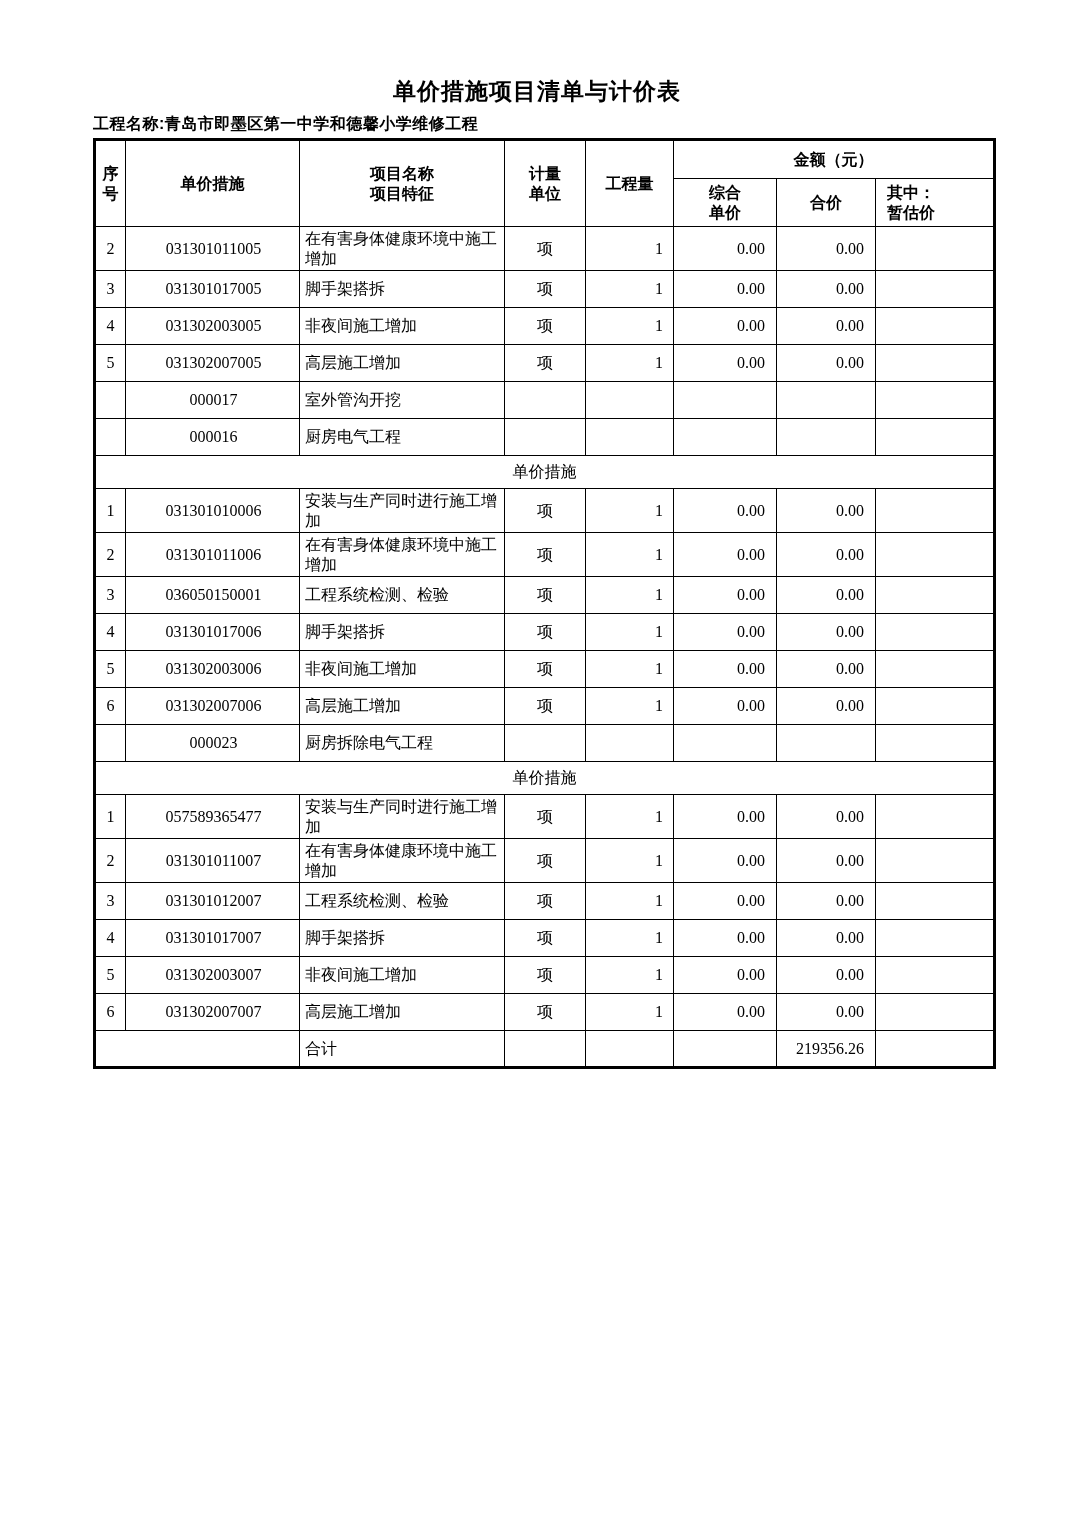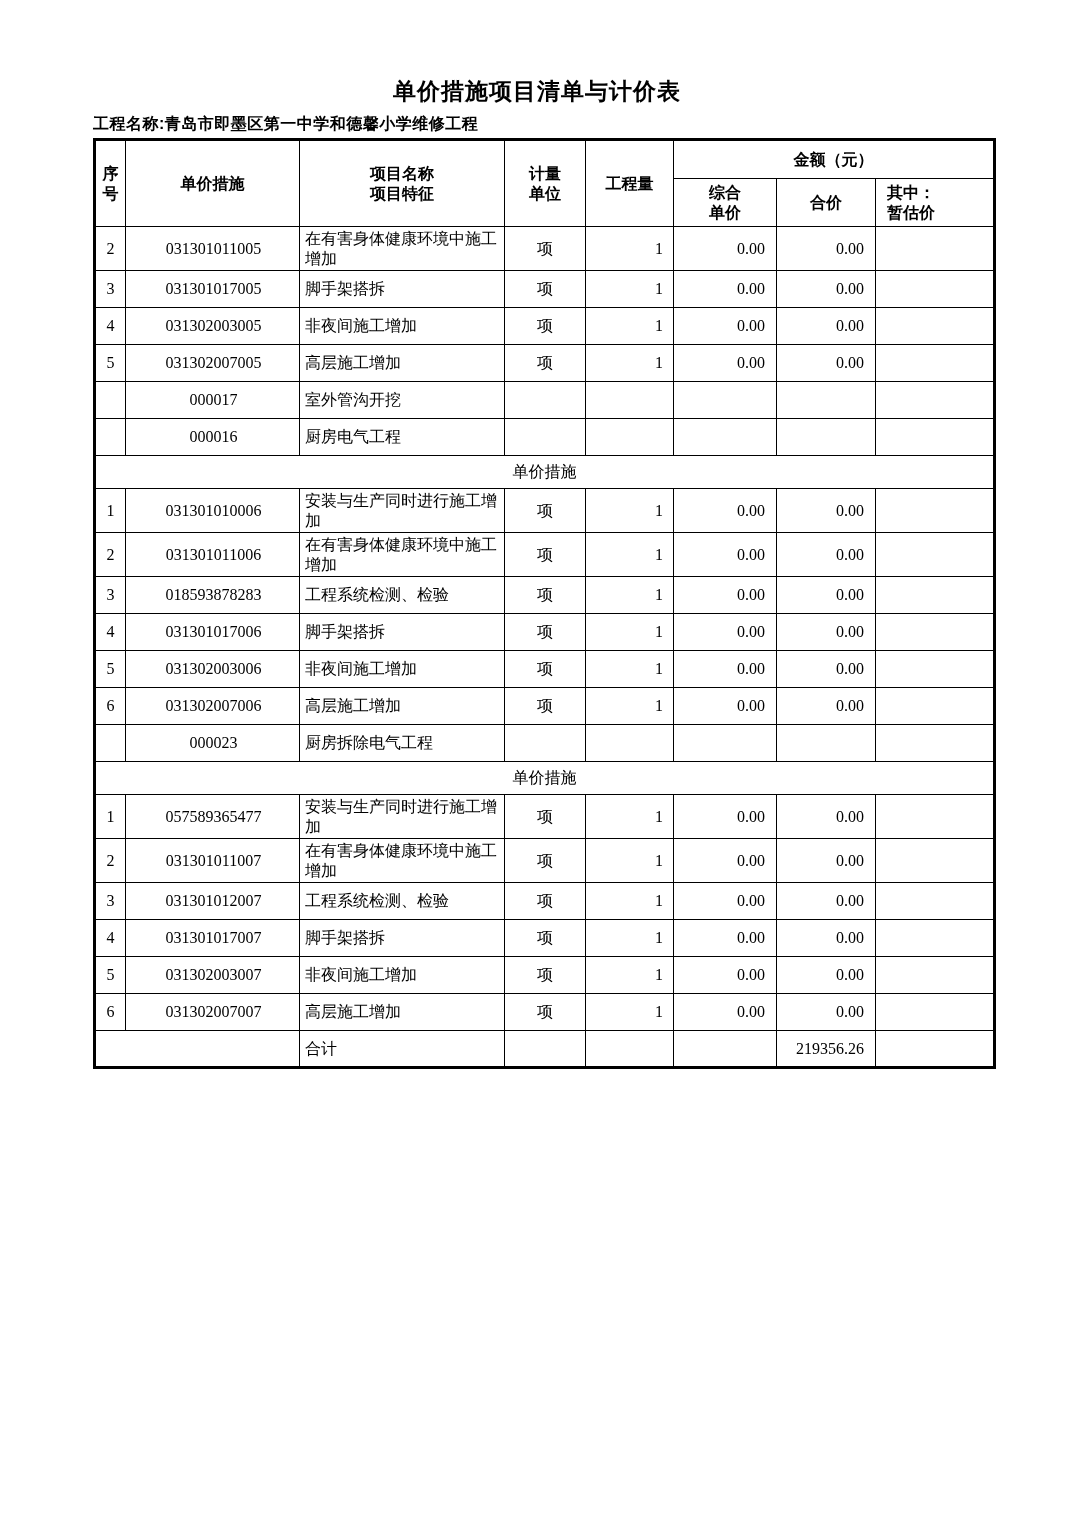--- a/index.html
+++ b/index.html
@@ -200,21 +200,21 @@
           <td class="c-code">031301011006</td>
           <td class="c-name">在有害身体健康环境中施工增加</td>
           <td class="c-unit">项</td>
           <td class="c-qty">1</td>
           <td class="c-up">0.00</td>
           <td class="c-tp">0.00</td>
           <td class="c-est"></td>
         </tr>
         <tr>
           <td class="c-seq">3</td>
-          <td class="c-code">018593878283</td>
+          <td class="c-code">036050150001</td>
           <td class="c-name">工程系统检测、检验</td>
           <td class="c-unit">项</td>
           <td class="c-qty">1</td>
           <td class="c-up">0.00</td>
           <td class="c-tp">0.00</td>
           <td class="c-est"></td>
         </tr>
         <tr>
           <td class="c-seq">4</td>
           <td class="c-code">031301017006</td>

